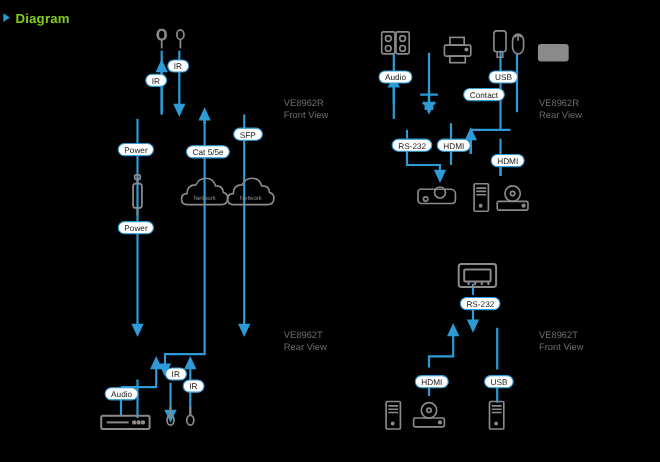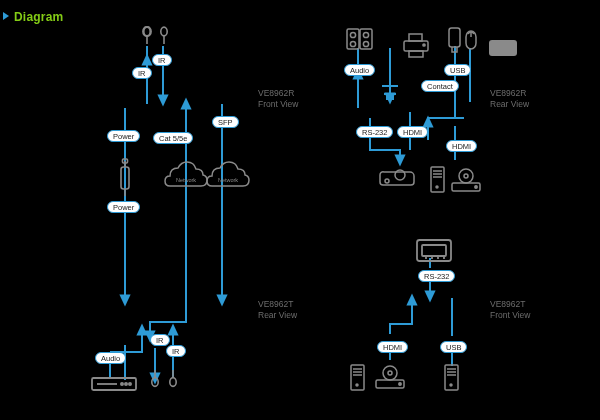--- a/index.html
+++ b/index.html
@@ -188,21 +188,21 @@
 
     <g font-family="Liberation Sans, sans-serif" font-size="5.5" fill="#8a8a8a" text-anchor="middle">
       <text x="186" y="182">Network</text>
       <text x="228" y="182">Network</text>
     </g>
   </svg>
 
   <div class="pill" style="left:132px;top:67px;">IR</div>
   <div class="pill" style="left:152px;top:54px;">IR</div>
   <div class="pill" style="left:107px;top:130px;">Power</div>
-  <div class="pill" style="left:153px;top:132px;">Cat 5/5e</div>
+  <div class="pill" style="left:169px;top:132px;">Cat 5/5e</div>
   <div class="pill" style="left:212px;top:116px;">SFP</div>
   <div class="pill" style="left:107px;top:201px;">Power</div>
   <div class="pill" style="left:344px;top:64px;">Audio</div>
   <div class="pill" style="left:378px;top:80px;margin-left:43px;">Contact</div>
   <div class="pill" style="left:444px;top:64px;">USB</div>
   <div class="pill" style="left:356px;top:126px;">RS-232</div>
   <div class="pill" style="left:397px;top:126px;">HDMI</div>
   <div class="pill" style="left:446px;top:140px;">HDMI</div>
   <div class="pill" style="left:95px;top:352px;">Audio</div>
   <div class="pill" style="left:150px;top:334px;">IR</div>

